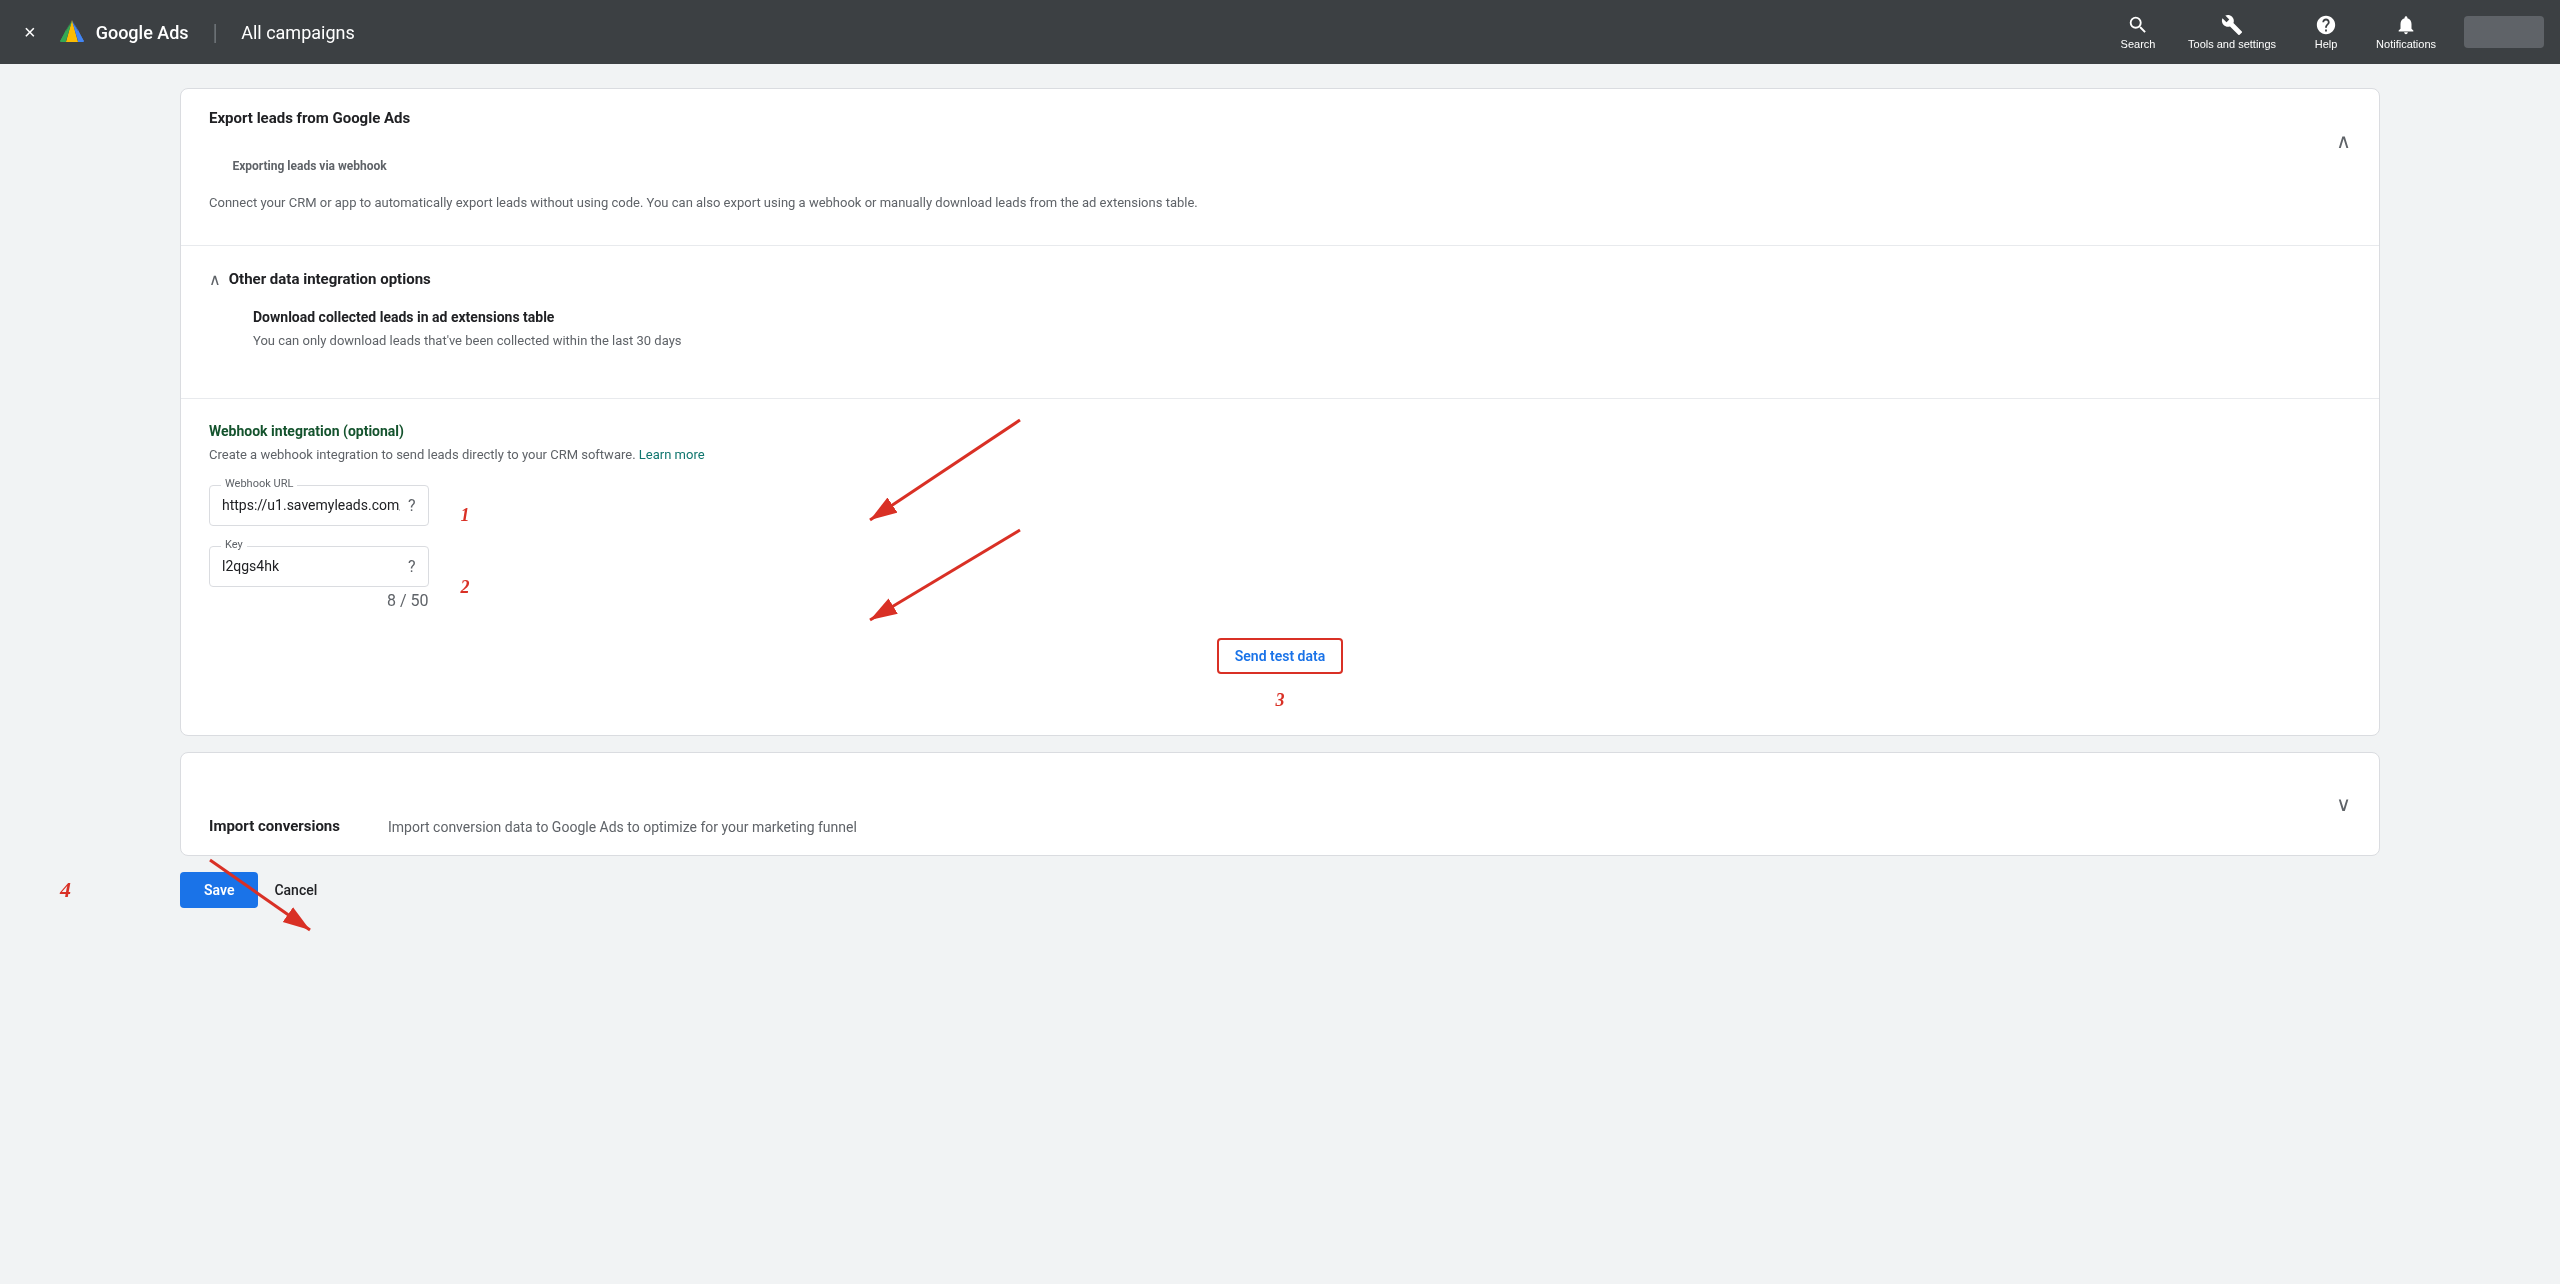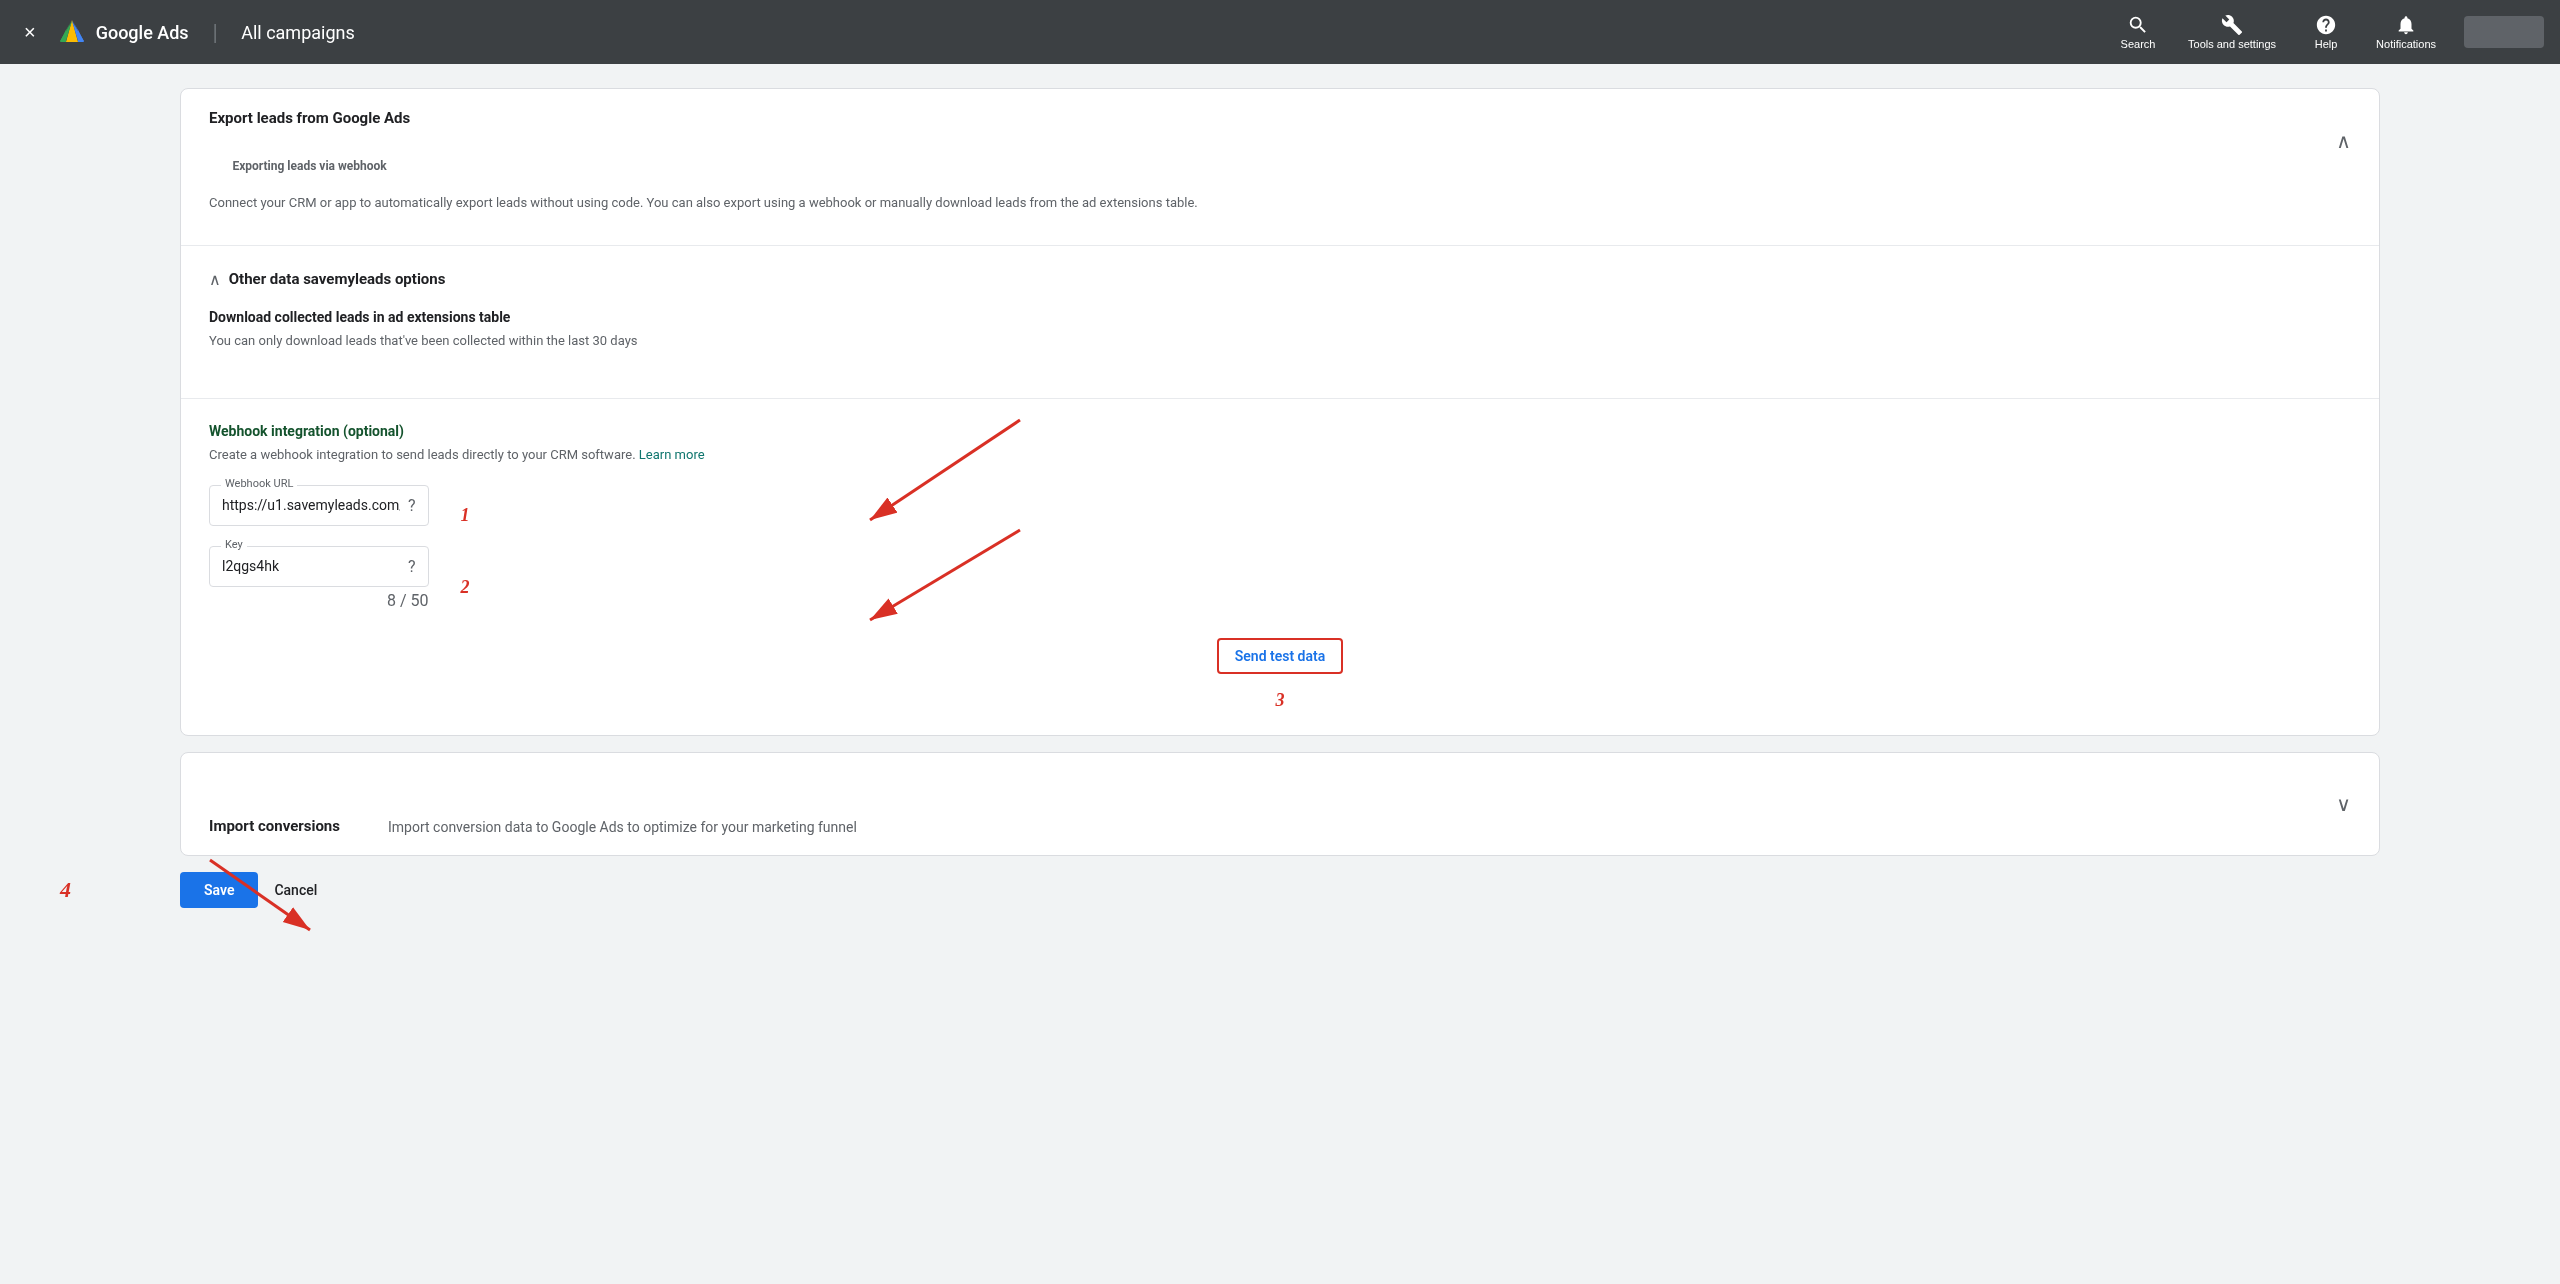--- a/index.html
+++ b/index.html
@@ -168,20 +168,21 @@
     }
     .section-title {
       font-size: 15px;
       font-weight: 700;
       color: #202124;
     }
 
     
     .subsection {
       margin-bottom: 24px;
+      margin-left: 44px;
     }
     .subsection-title {
       font-size: 14px;
       font-weight: 700;
       color: #202124;
       margin-bottom: 6px;
     }
     .subsection-desc {
       font-size: 13px;
       color: #5f6368;
@@ -398,21 +399,21 @@
         <span class="card-subtitle">Exporting leads via webhook</span>
       </div>
       <button class="chevron-btn">∧</button>
     </div>
 
     <div class="card-description">Connect your CRM or app to automatically export leads without using code. You can also export using a webhook or manually download leads from the ad extensions table.</div>
 
     <div class="section">
       <div class="section-header">
         <span class="section-toggle">∧</span>
-        <span class="section-title">Other data savemyleads options</span>
+        <span class="section-title">Other data integration options</span>
       </div>
       <div class="subsection">
         <div class="subsection-title">Download collected leads in ad extensions table</div>
         <div class="subsection-desc">You can only download leads that've been collected within the last 30 days</div>
       </div>
     </div>
 
     <div class="webhook-section">
       <div class="webhook-title">Webhook integration (optional)</div>
       <div class="webhook-desc">

